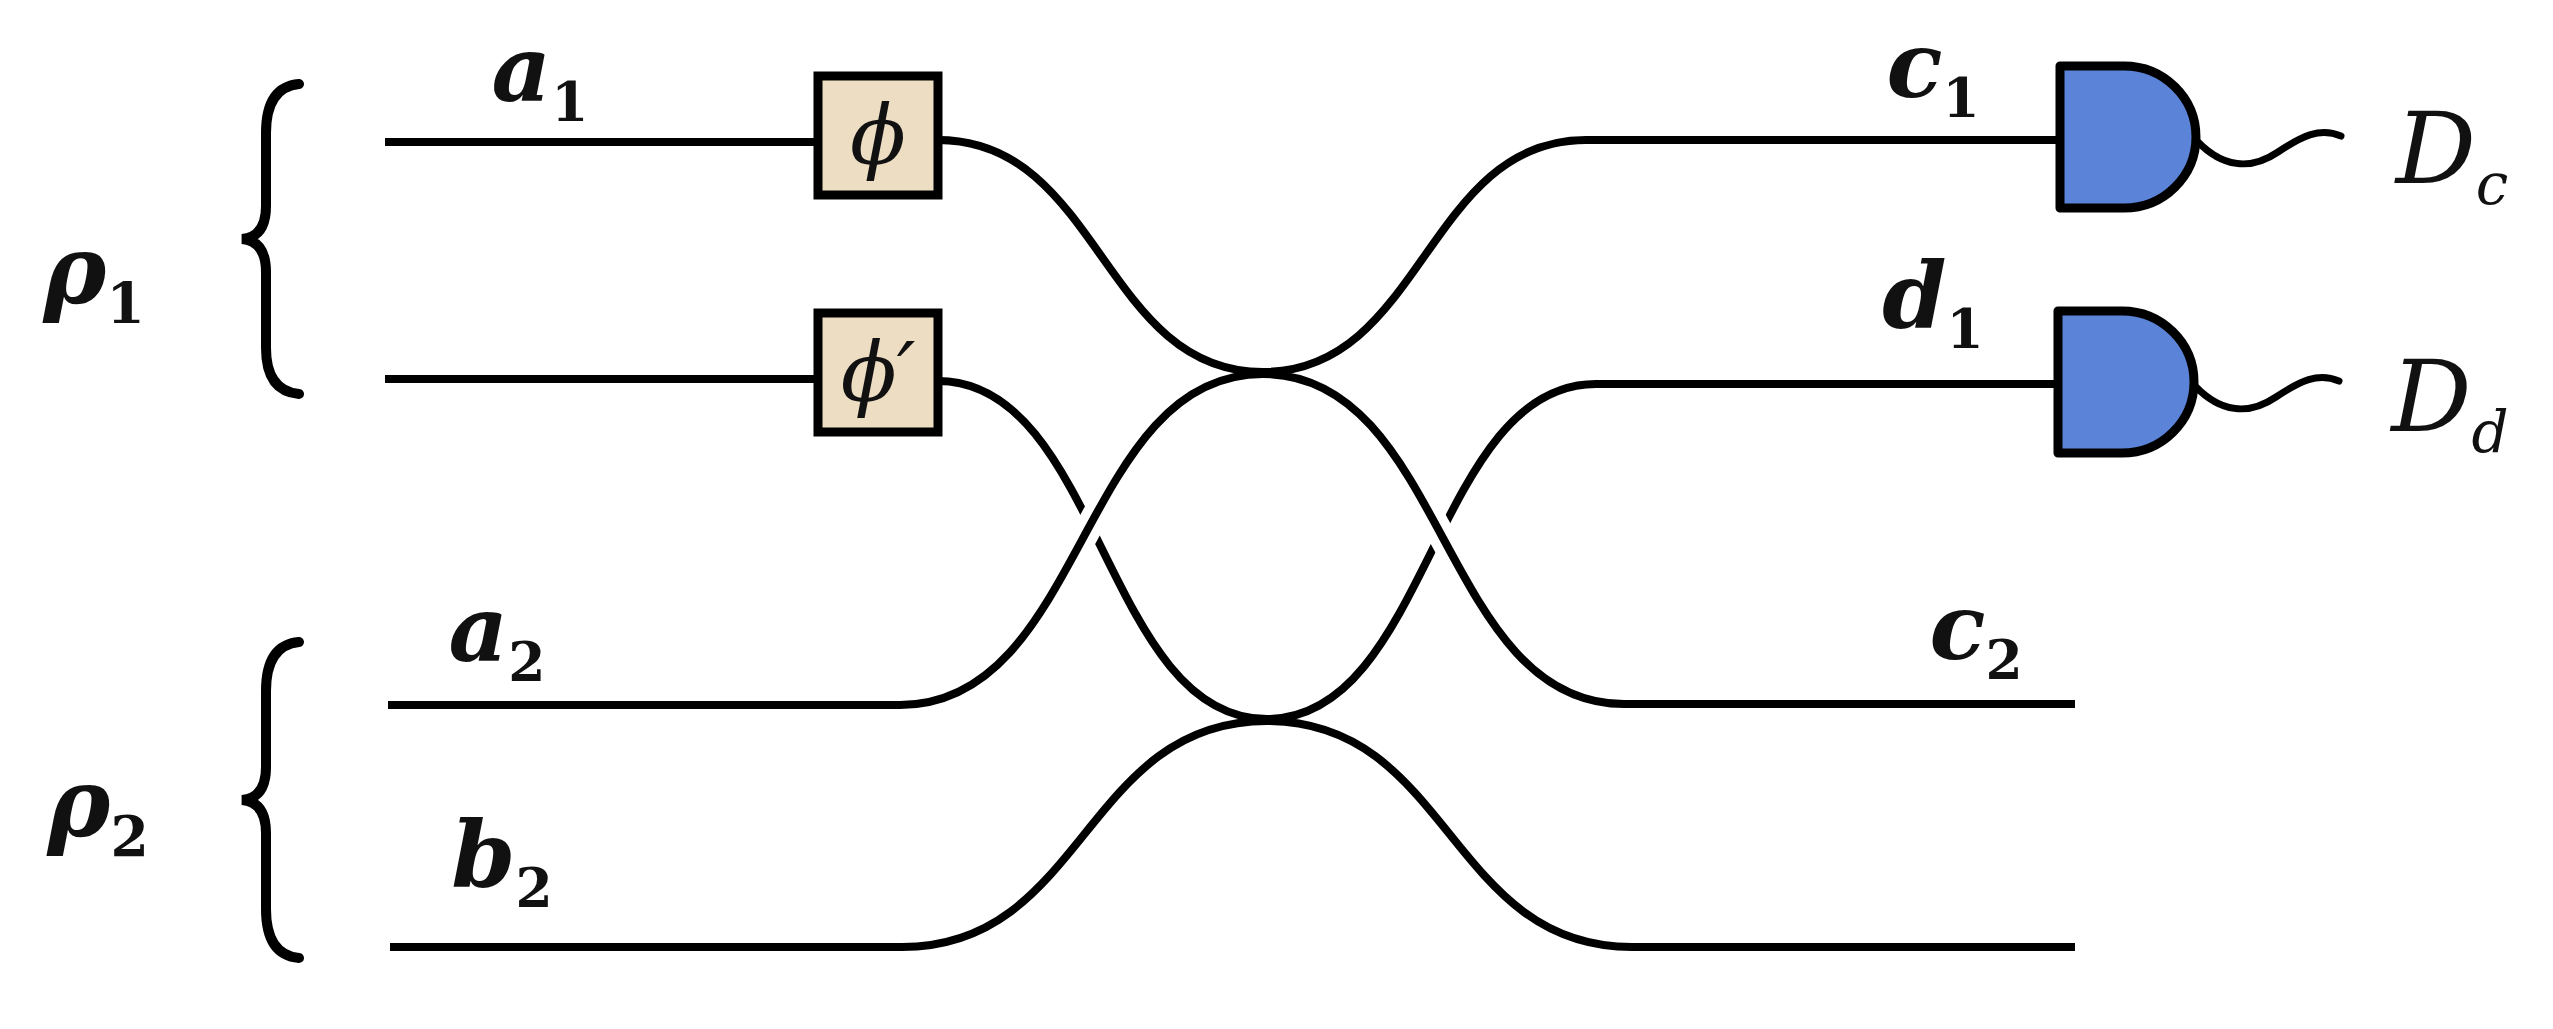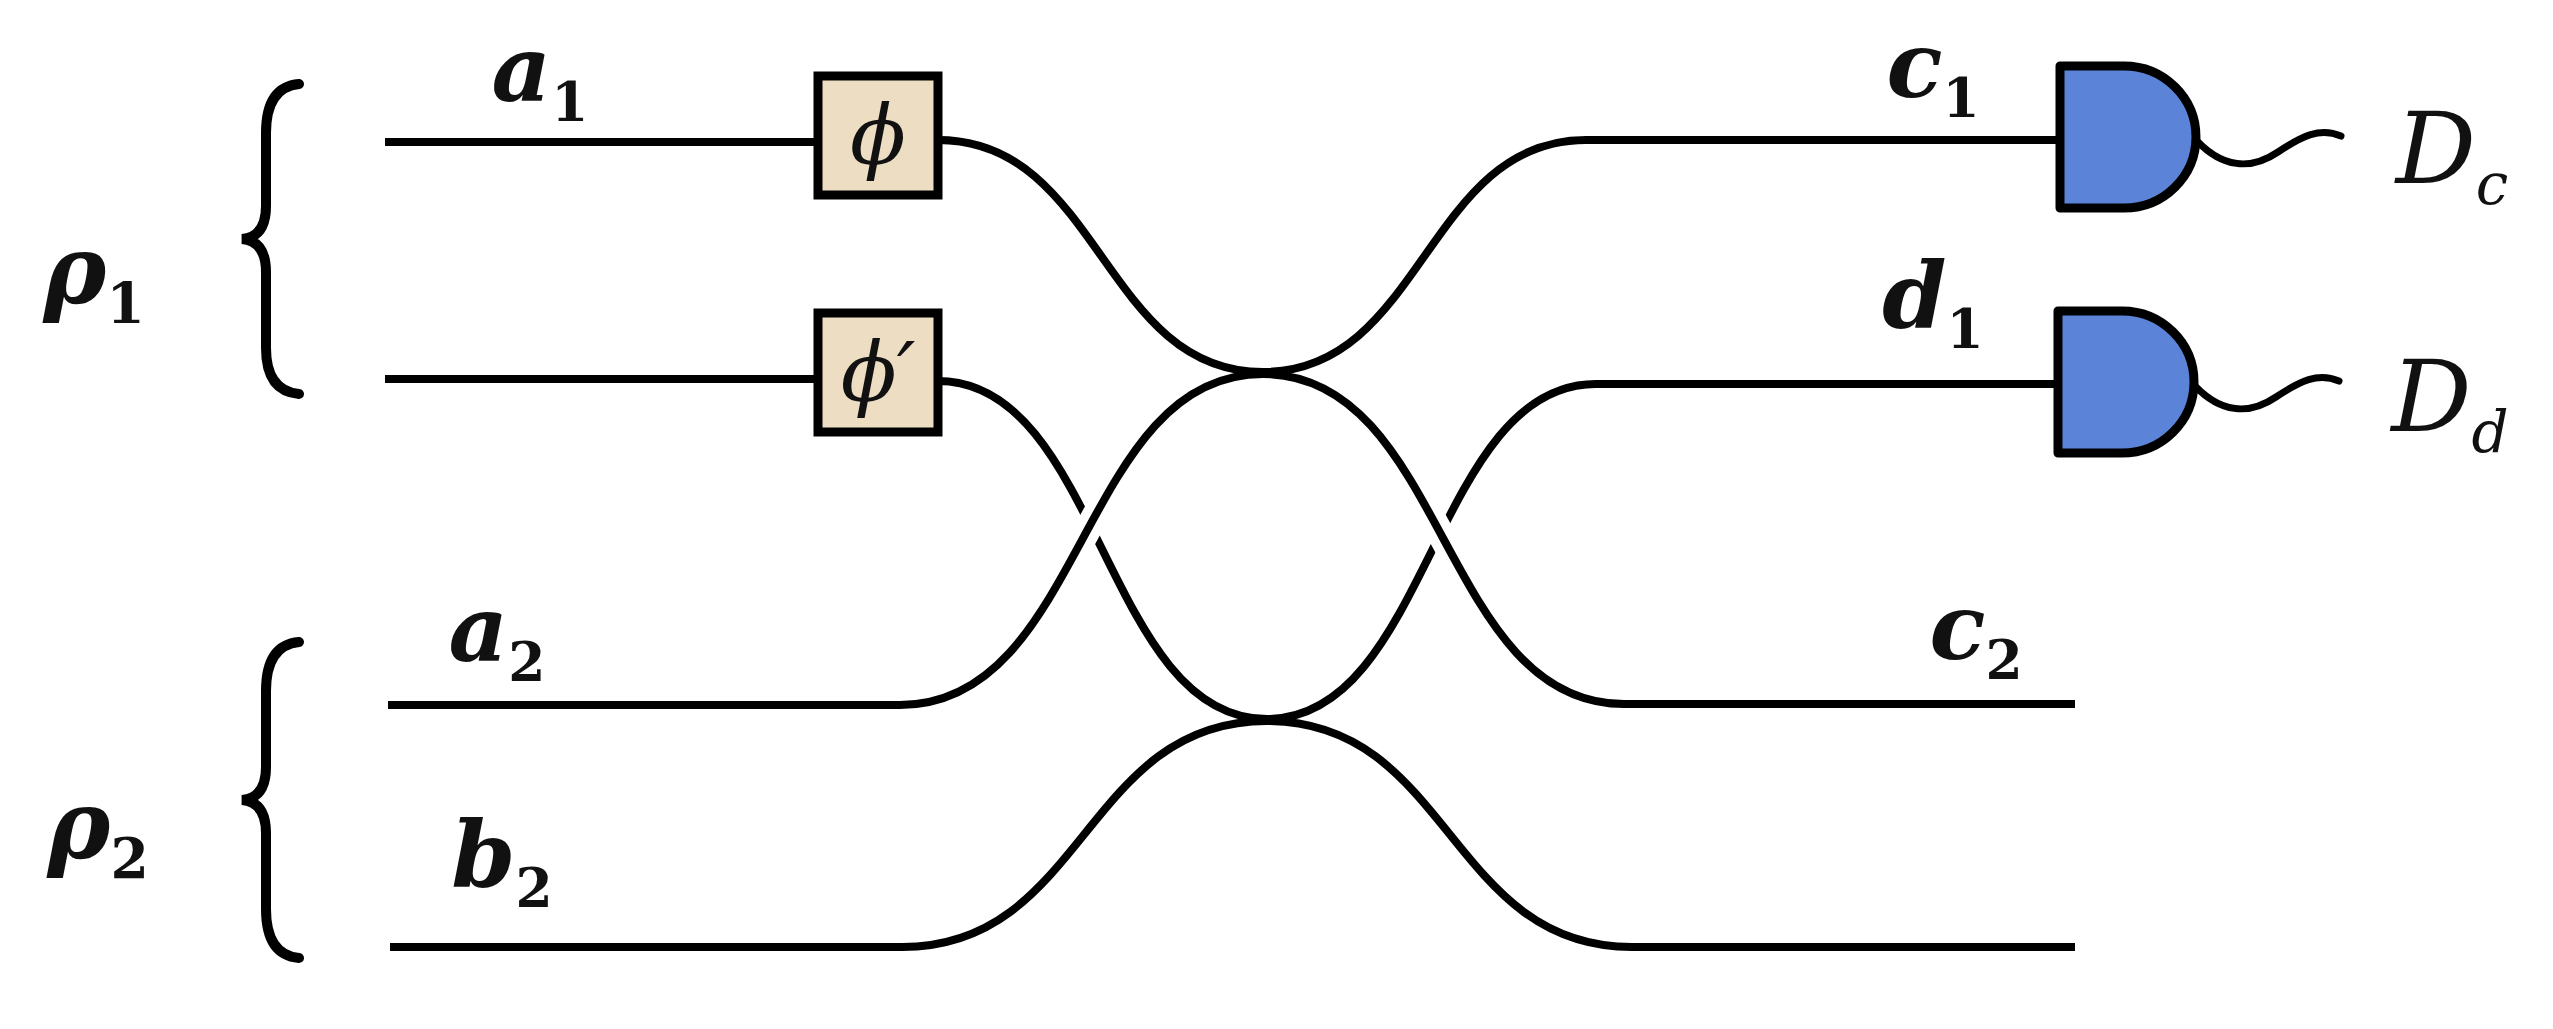--- a/index.html
+++ b/index.html
@@ -53,21 +53,21 @@
     <path d="M 299 84 Q 266 87 266 133 L 266 206 Q 266 237 242 239 Q 266 241 266 272 L 266 348 Q 266 391 299 394" fill="none" stroke-width="10" stroke-linecap="round" stroke="#000000"></path>
     <path d="M 299 642 Q 266 645 266 691 L 266 767 Q 266 798 242 800 Q 266 802 266 833 L 266 909 Q 266 955 299 958" fill="none" stroke-width="10" stroke-linecap="round" stroke="#000000"></path>
 
     <path d="M 2060 66 L 2124 66 A 72 71 0 0 1 2124 208 L 2060 208 Z" stroke-width="9" stroke-linejoin="round" fill="#5B84D8" stroke="#000000"></path>
     <path d="M 2197 141 C 2222 167 2250 171 2278 152 C 2302 136 2320 127 2341 136" fill="none" stroke-width="7" stroke-linecap="round" stroke="#000000"></path>
     <path d="M 2058 311 L 2122 311 A 72 71 0 0 1 2122 453 L 2058 453 Z" stroke-width="9" stroke-linejoin="round" fill="#5B84D8" stroke="#000000"></path>
     <path d="M 2195 386 C 2220 412 2248 416 2276 397 C 2300 381 2318 372 2339 381" fill="none" stroke-width="7" stroke-linecap="round" stroke="#000000"></path>
   </svg>
 
   <span class="lbl state" style="left:94px;top:237px;margin-top:40px;"><span>ρ</span><sub>1</sub></span>
-  <span class="lbl state" style="left:98px;top:832px;"><span>ρ</span><sub>2</sub></span>
+  <span class="lbl state" style="left:98px;top:810px;"><span>ρ</span><sub>2</sub></span>
 
   <span class="lbl mode" style="left:500px;top:76px;margin-left:40px;"><span>a</span><sub>1</sub></span>
   <span class="lbl mode" style="left:497px;top:636px;"><span>a</span><sub>2</sub></span>
   <span class="lbl mode" style="left:502px;top:862px;"><span>b</span><sub>2</sub></span>
 
   <span class="lbl mode" style="left:1933px;top:72px;"><span>c</span><sub>1</sub></span>
   <span class="lbl mode" style="left:1933px;top:303px;"><span>d</span><sub>1</sub></span>
   <span class="lbl mode" style="left:1929px;top:634px;margin-left:47px;"><span>c</span><sub>2</sub></span>
 
   <span class="lbl phase" style="left:878px;top:136px;">ϕ</span>

